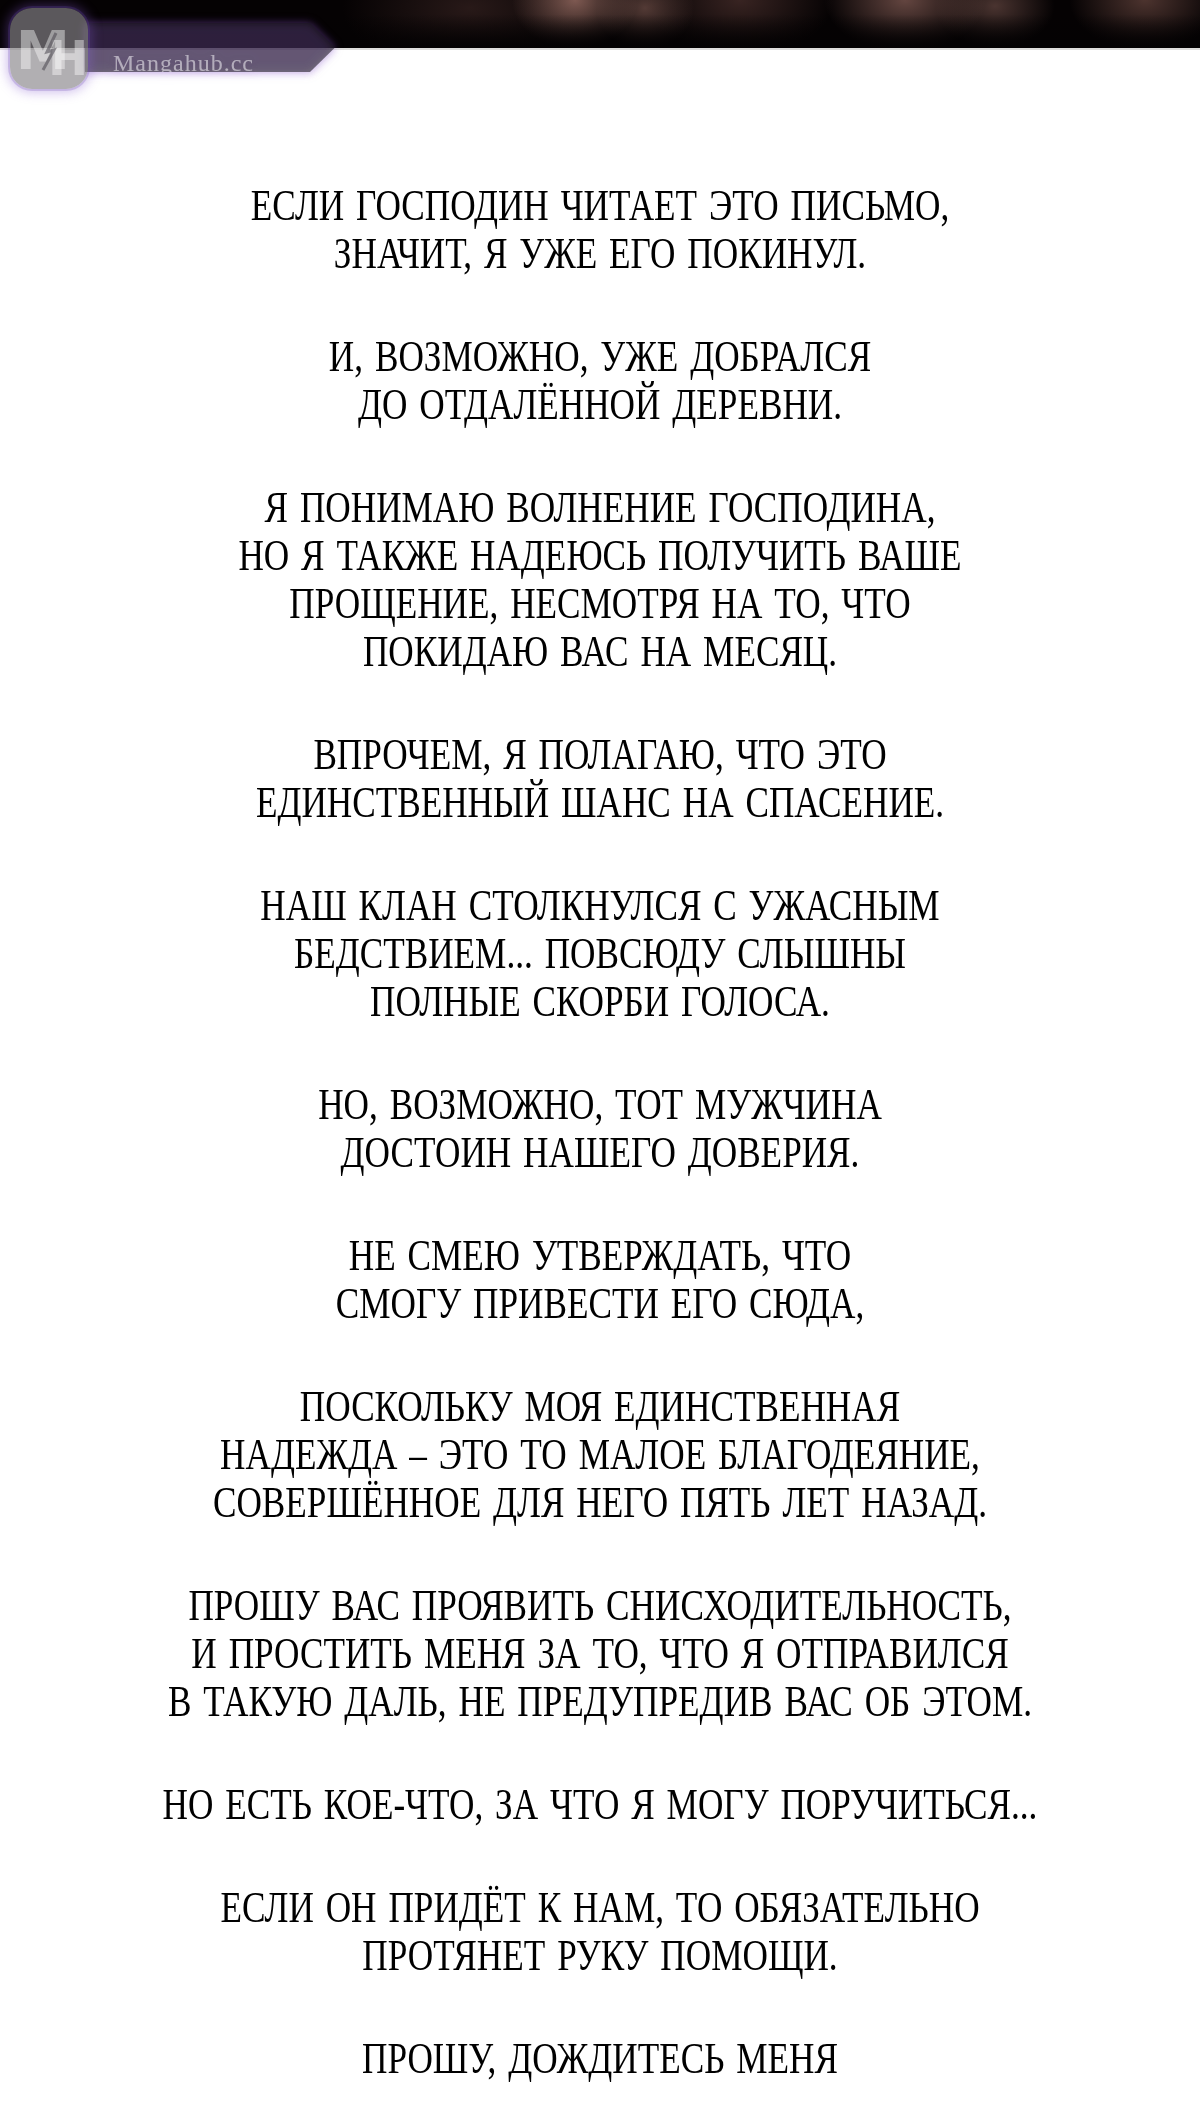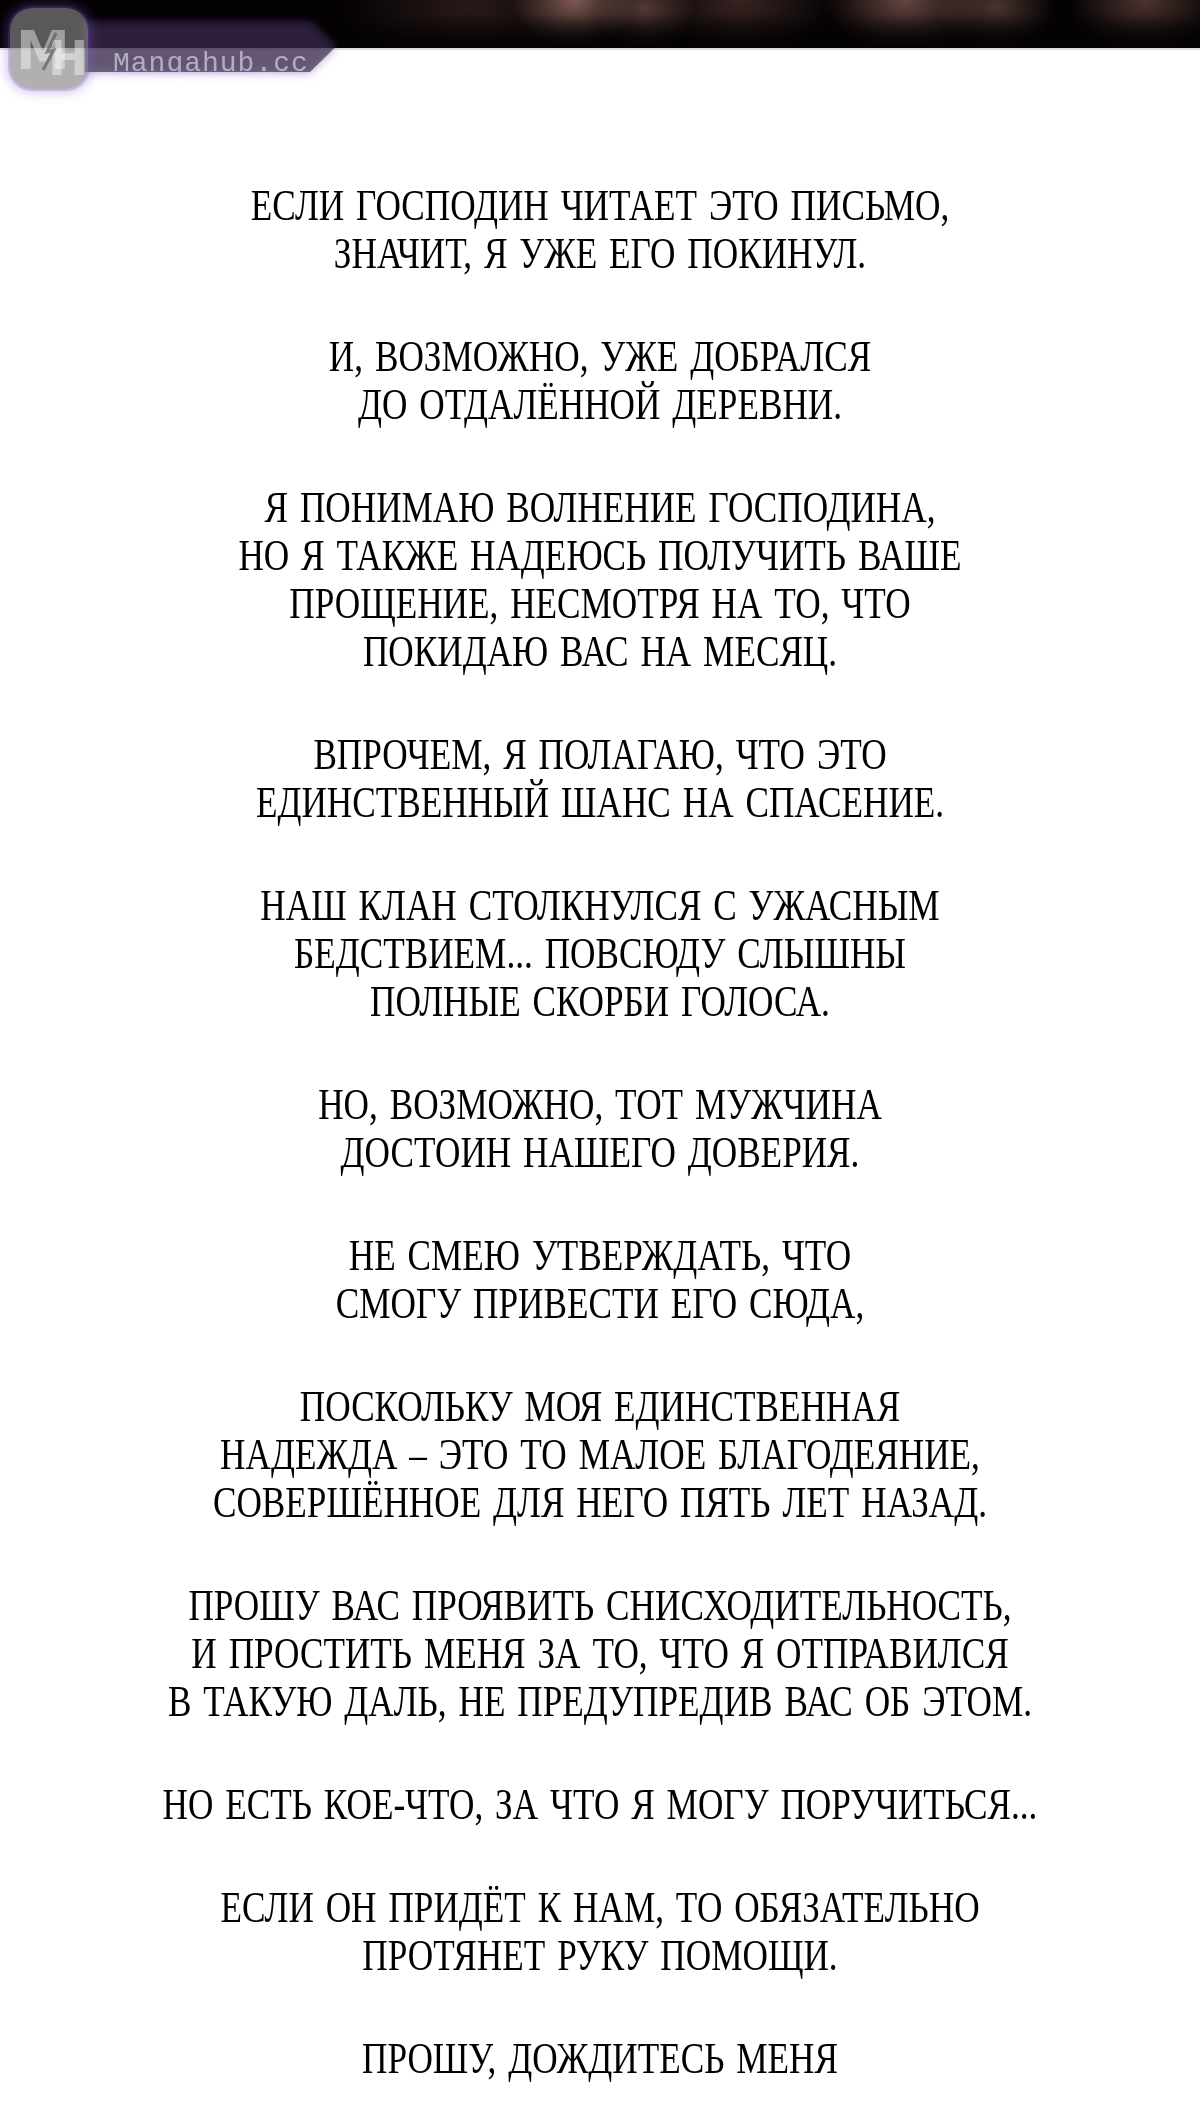--- a/index.html
+++ b/index.html
@@ -35,22 +35,22 @@
     filter:drop-shadow(0 0 5px rgba(150,95,215,0.55)) drop-shadow(0 1px 3px rgba(120,70,190,0.35));
   }
   .banner{
     width:250px;height:49px;
     clip-path:polygon(0 0, 90% 0, 100% 50%, 90% 100%, 0 100%);
     background:rgba(30,26,32,0.58);
     display:flex;align-items:center;
     padding-left:28px;box-sizing:border-box;
   }
   .brand{
-    font-family:Liberation Mono, monospace;
-    font-size:28px;letter-spacing:1px;
+    font-family:Liberation Serif, serif;
+    font-size:24px;letter-spacing:1px;
     color:rgba(238,236,240,0.58);
     white-space:nowrap;
     margin-top:32px;
   }
 
   
   .logo{
     position:absolute;left:10px;top:8px;z-index:3;
     width:78px;height:81px;border-radius:22px;
     background:rgba(136,134,138,0.66);

